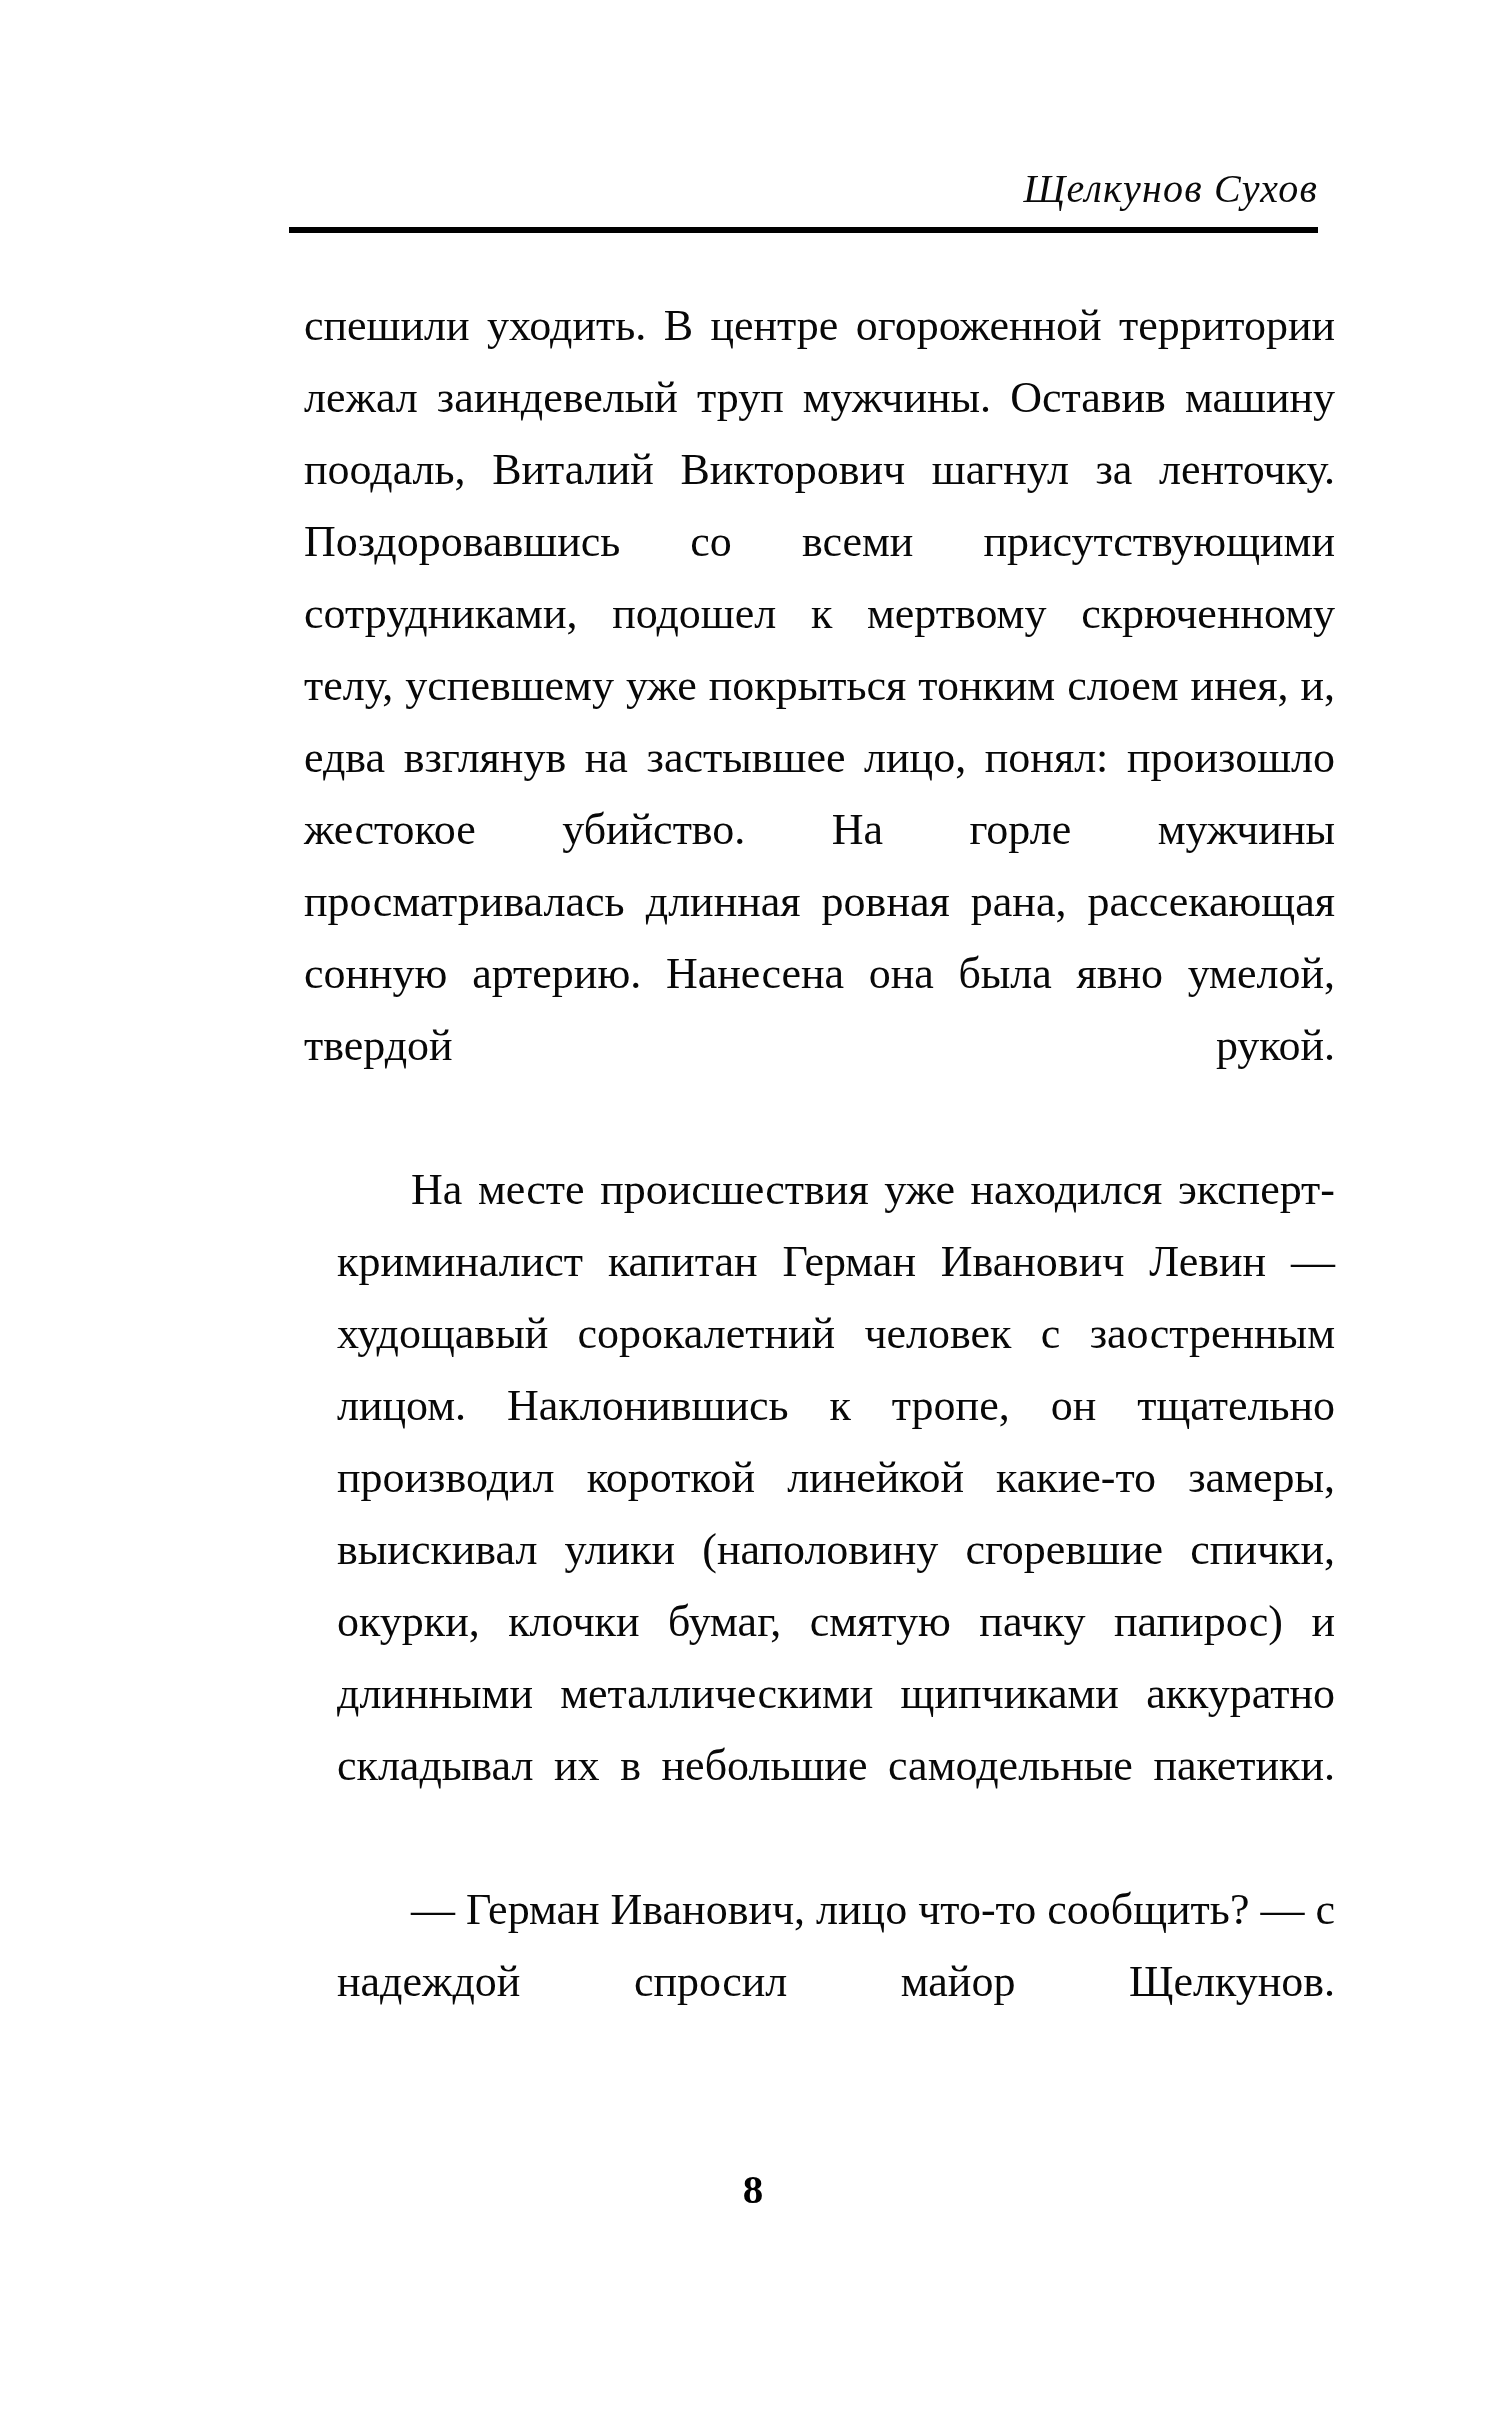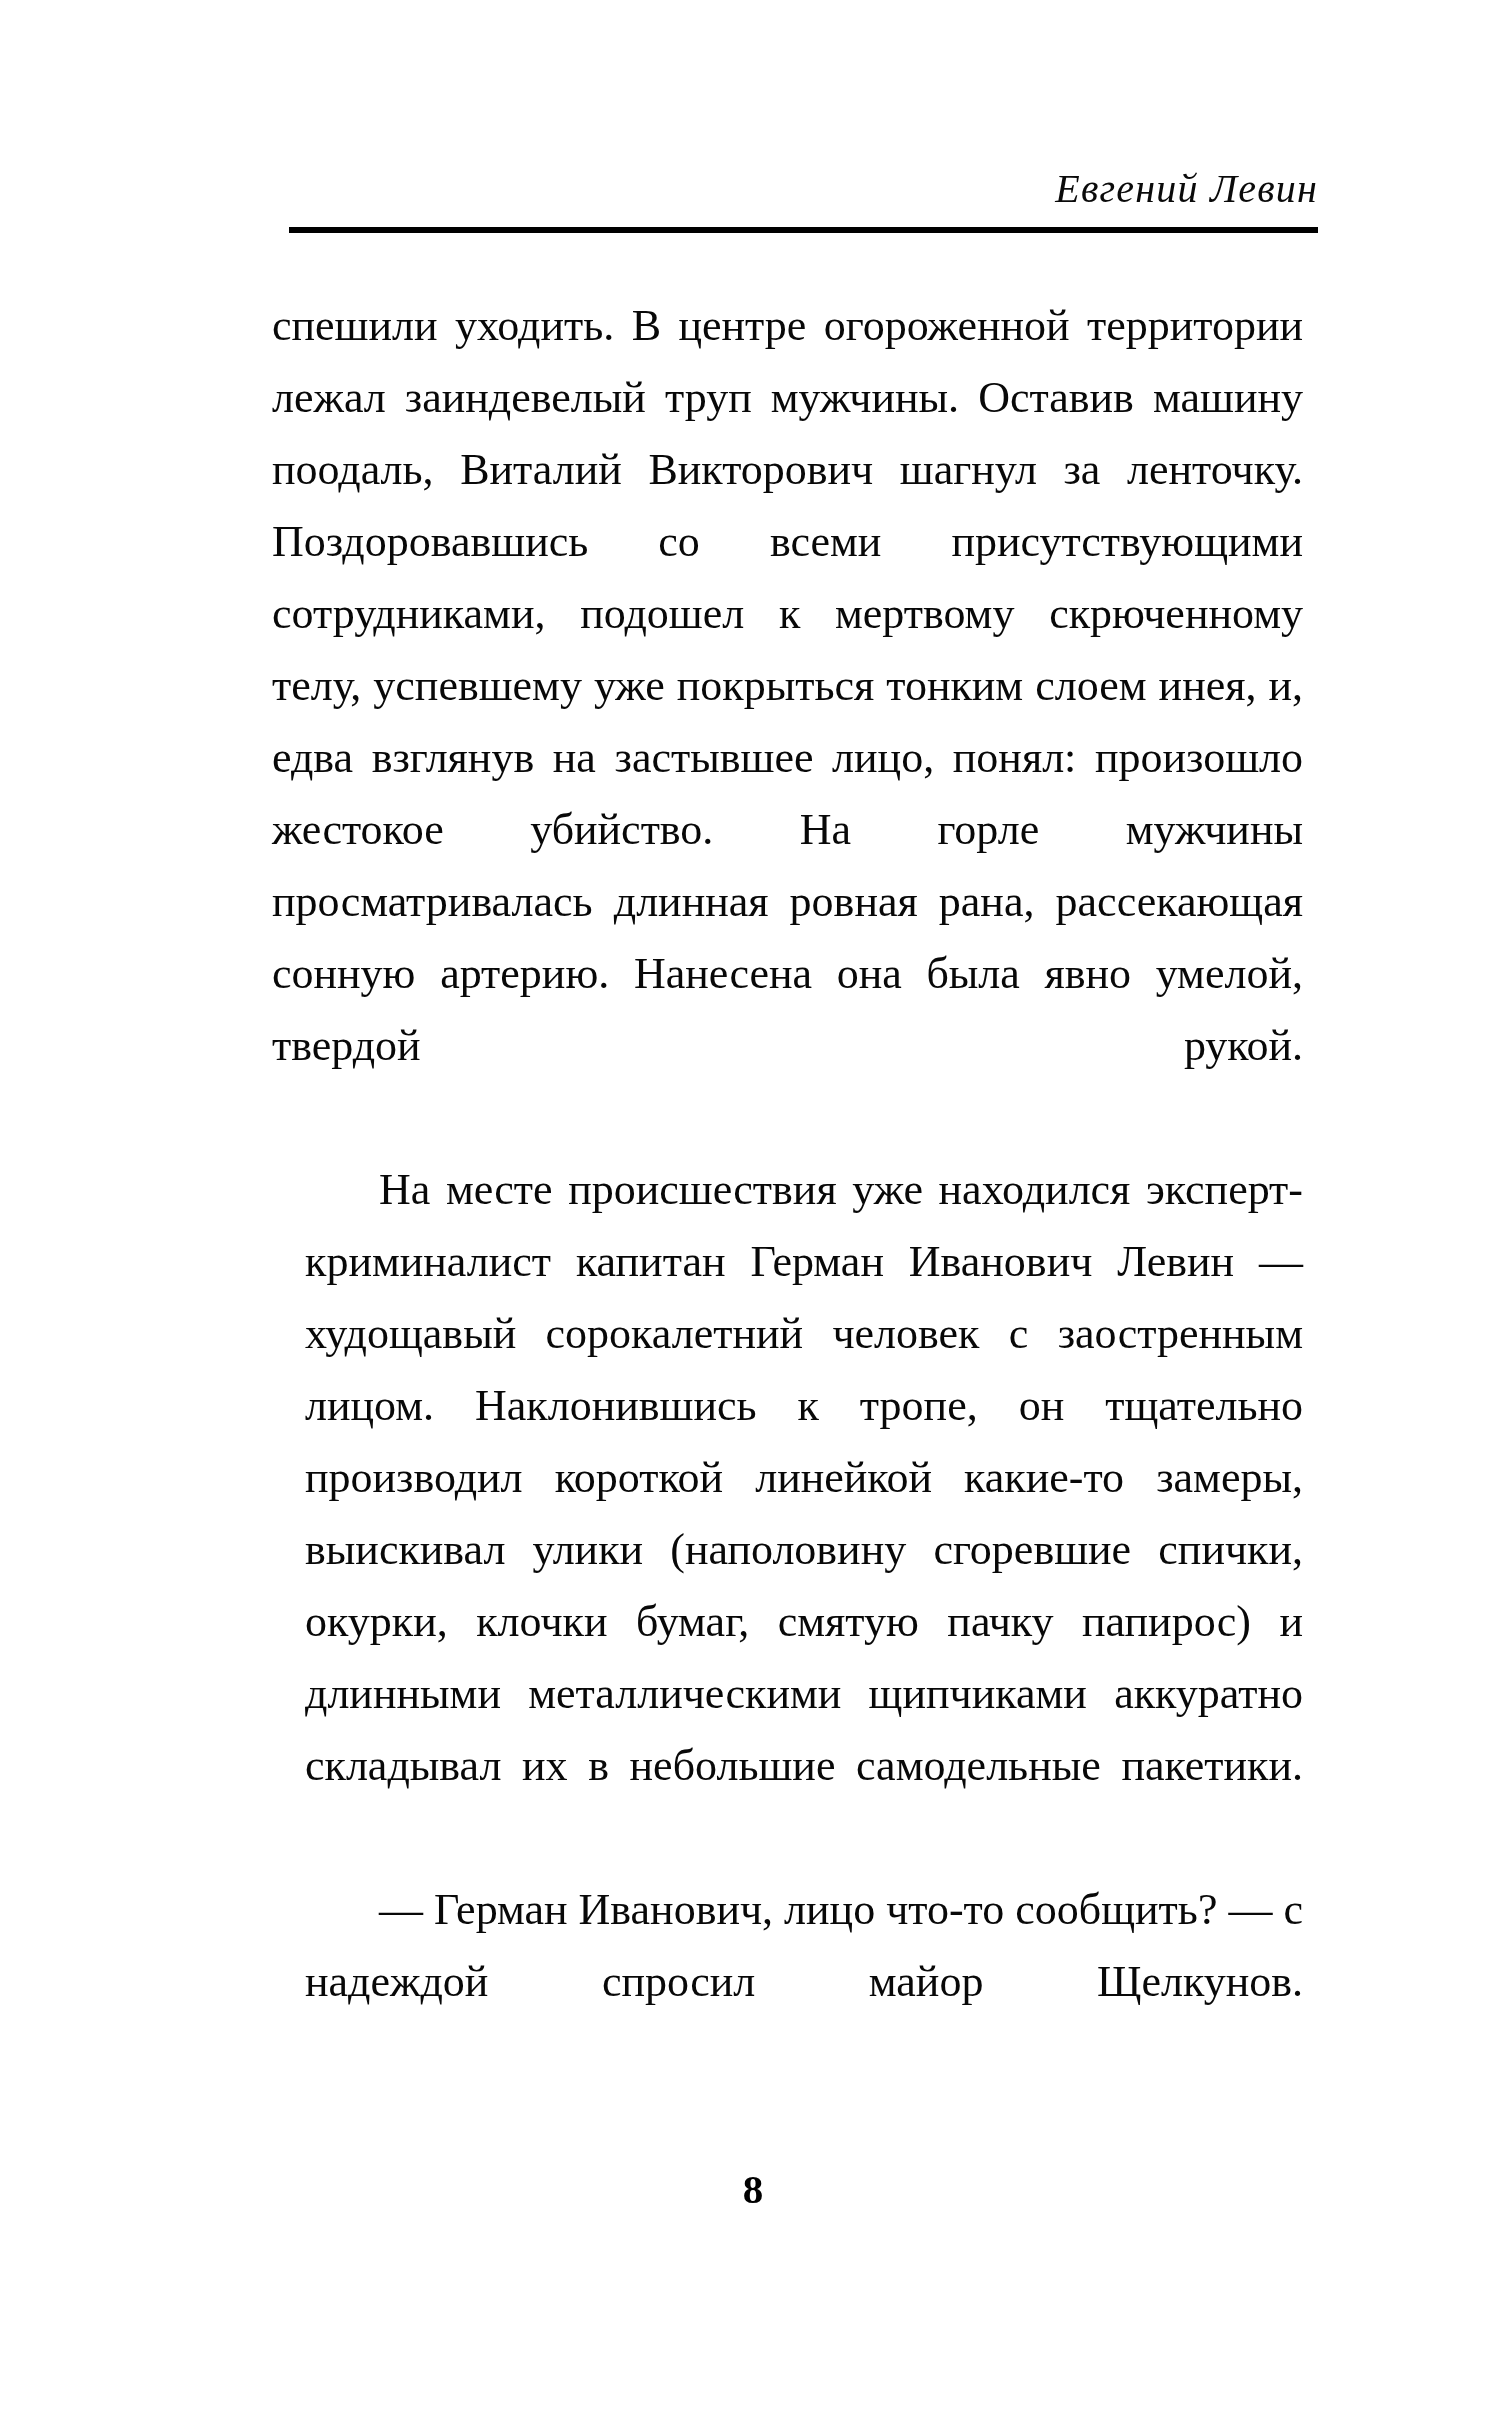--- a/index.html
+++ b/index.html
@@ -36,21 +36,21 @@
     left: 289px;
     top: 227px;
     width: 1029px;
     height: 5.9px;
     background: #000000;
   }
 
   
   .textblock {
     position: absolute;
-    left: 272px;
+    left: 304px;
     top: 290px;
     width: 1031px;
   }
   .para {
     margin: 0;
     font-size: 44px;
     line-height: 72px;
     text-align: justify;
     text-justify: inter-word;
     color: #080808;
@@ -79,21 +79,21 @@
     font-weight: bold;
     line-height: 1;
     color: #000000;
   }
 </style>
 </head>
 <body>
 
 <div class="page">
 
-  <div class="running-head">Евгений Левин</div>
+  <div class="running-head">Щелкунов Сухов</div>
 
   <div class="head-rule"></div>
 
   <div class="textblock">
     <p class="para">спешили уходить. В центре огороженной территории лежал заиндевелый труп мужчины. Оставив машину поодаль, Виталий Викторович шагнул за ленточку. Поздоровавшись со всеми присутствующими сотрудниками, подошел к мертвому скрюченному телу, успевшему уже покрыться тонким слоем инея, и, едва взглянув на застывшее лицо, понял: произошло жестокое убийство. На горле мужчины просматривалась длинная ровная рана, рассекающая сонную артерию. Нанесена она была явно умелой, твердой рукой.</p>
     <p class="para indent">На месте происшествия уже находился эксперт-криминалист капитан Герман Иванович Левин — худощавый сорокалетний человек с заостренным лицом. Наклонившись к тропе, он тщательно производил короткой линейкой какие-то замеры, выискивал улики (наполовину сгоревшие спички, окурки, клочки бумаг, смятую пачку папирос) и длинными металлическими щипчиками аккуратно складывал их в небольшие самодельные пакетики.</p>
     <p class="para indent">— Герман Иванович, лицо что-то сообщить? — с надеждой спросил майор Щелкунов.</p>
   </div>
 
   <div class="folio">8</div>

